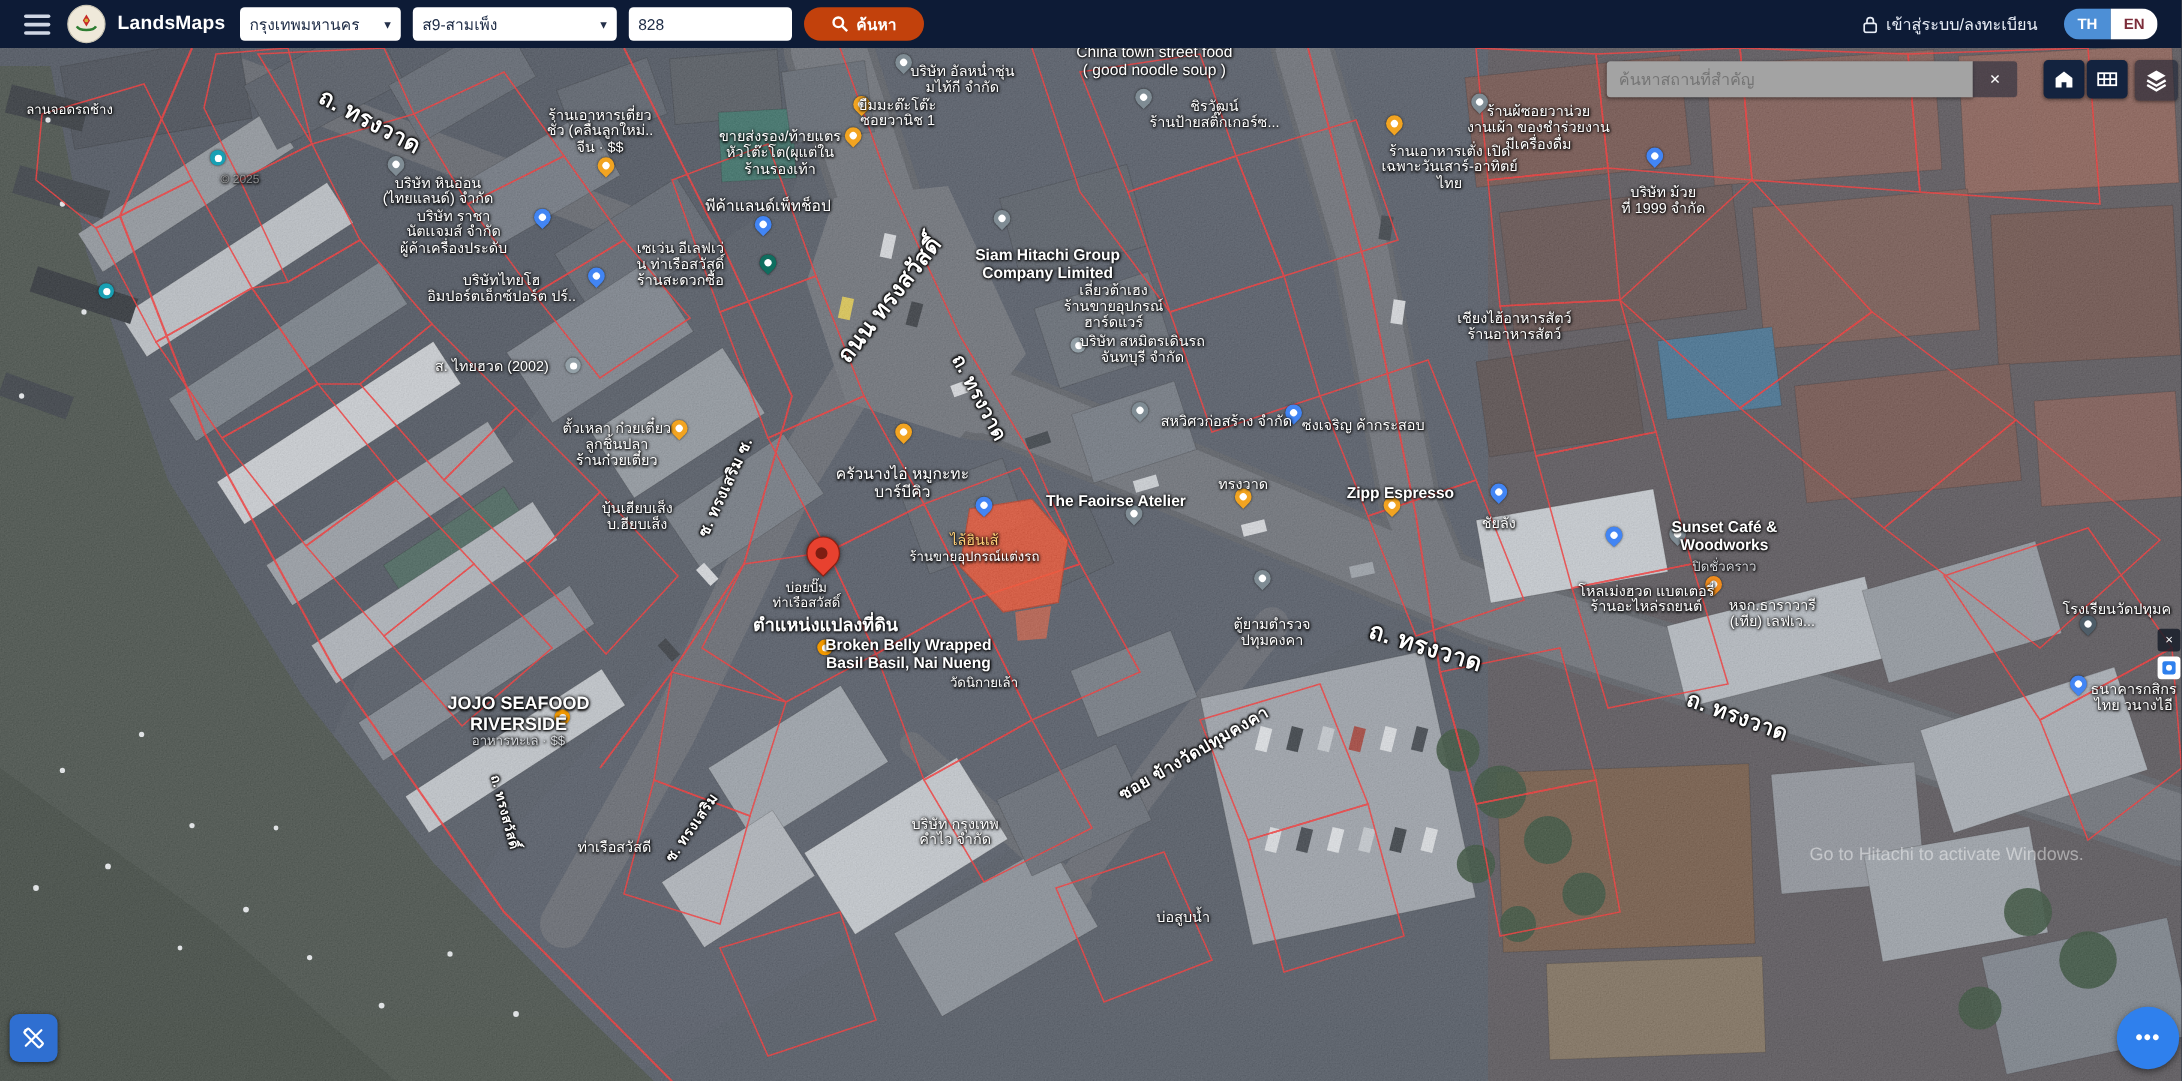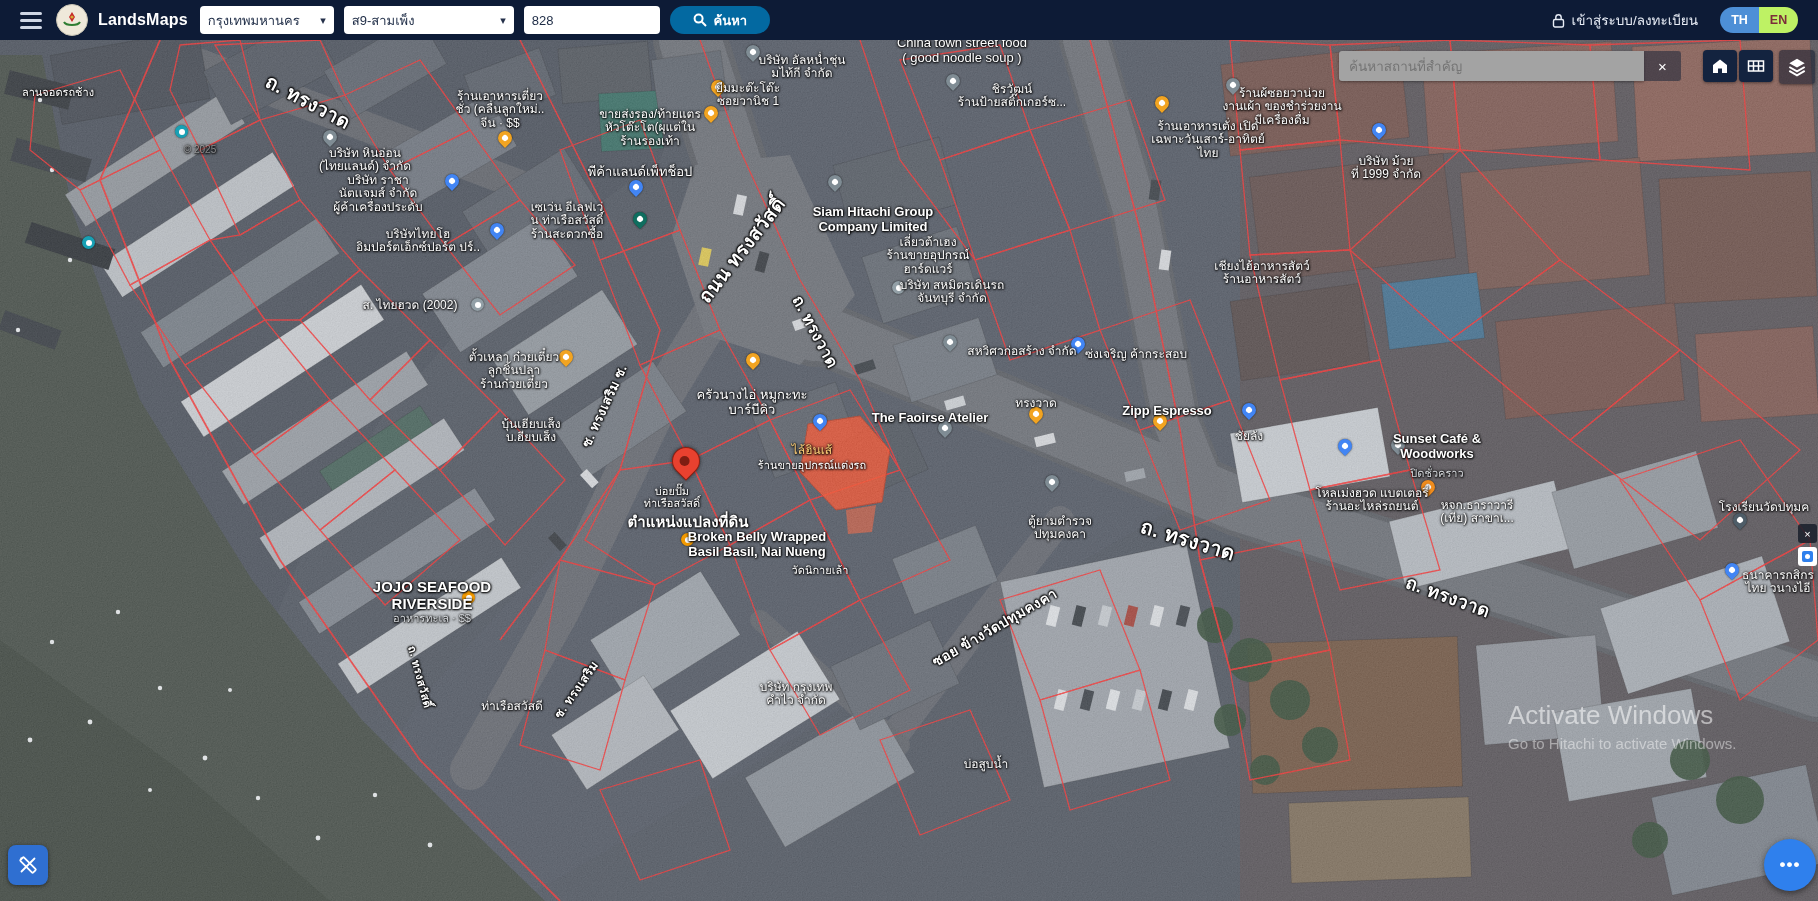--- a/index.html
+++ b/index.html
@@ -15,29 +15,29 @@
   .burger span{display:block;width:22px;height:3px;background:#cfd6e4;border-radius:2px;}
   .logo{width:30px;height:30px;border-radius:50%;background:#efe9da;border:1px solid #c9c4b4;
         display:flex;align-items:center;justify-content:center;flex:0 0 auto;}
   .app-name{color:#fff;font-size:16px;font-weight:700;letter-spacing:.2px;margin-right:2px;}
   .hsel{height:28px;background:#fff;border-radius:4px;display:flex;align-items:center;
         padding:0 8px;font-size:13px;color:#1d2b45;justify-content:space-between;cursor:pointer;}
   .hsel .car{color:#24304a;font-size:11px;margin-left:6px;}
   .hsel.w1{width:118px}.hsel.w2{width:154px}
   .hinput{width:120px;height:28px;border:none;border-radius:4px;padding:0 8px;font-size:13px;color:#1d2b45;
         font-family:"Liberation Sans","DejaVu Sans",sans-serif;}
-  .search-btn{height:28px;min-width:100px;background:#0369a1;border:none;border-radius:15px;color:#fff;
+  .search-btn{height:28px;min-width:100px;background:#c2410c;border:none;border-radius:15px;color:#fff;
         display:flex;align-items:center;justify-content:center;gap:7px;font-size:13px;font-weight:700;cursor:pointer;
         font-family:Liberation Serif, serif;}
   .spacer{flex:1}
   .login{display:flex;align-items:center;gap:7px;color:#e8edf6;font-size:13.5px;cursor:pointer;}
   .lang-pill{display:flex;border-radius:14px;overflow:hidden;height:26px;margin-left:12px;cursor:pointer;}
   .lang-pill span{width:39px;display:flex;align-items:center;justify-content:center;font-size:12.5px;font-weight:700;}
   .lang-th{background:#4d8fd6;color:#fff;}
-  .lang-en{background:#bef264;color:#7c2d3a;}
+  .lang-en{background:#ffffff;color:#7c2d3a;}
 
   
   .poi-wrap{position:absolute;left:1339px;top:51px;display:flex;z-index:30;}
   .poi-input{width:285px;height:30px;border:none;border-radius:3px 0 0 3px;padding:0 10px;font-size:13.5px;
         color:#333;background:#a3a3a3;box-shadow:0 1px 3px rgba(0,0,0,.4);
         font-family:"Liberation Sans","DejaVu Sans",sans-serif;}
   .poi-clear{width:37px;height:30px;border:none;background:rgba(26,36,56,.55);color:#fff;font-size:15px;
         border-radius:0 3px 3px 0;cursor:pointer;}
   .mbtn{position:absolute;top:50px;width:34px;height:32px;background:#13233f;border:none;border-radius:4px;
         display:flex;align-items:center;justify-content:center;cursor:pointer;z-index:30;box-shadow:0 1px 3px rgba(0,0,0,.45);}
@@ -462,21 +462,21 @@
       </div>
       <div class="map-label" style="left: 1437px; top: 473px; font-size: 11px; transform: translate(-50%, -50%) rotate(0deg); color: rgb(212, 215, 219);">
         <div>ปิดชั่วคราว</div>
       </div>
       <div class="map-label" style="left: 1372px; top: 500px; font-size: 12px; transform: translate(-50%, -50%) rotate(0deg);">
         <div>โหลเม่งฮวด แบตเตอรี่</div>
         <div>ร้านอะไหล่รถยนต์</div>
       </div>
       <div class="map-label" style="left: 1477px; top: 512px; font-size: 12px; transform: translate(-50%, -50%) rotate(0deg);">
         <div>หจก.ธาราวารี</div>
-        <div>(เทีย) สาขาเ...</div>
+        <div>(เทีย) เลฟเว...</div>
       </div>
       <div class="map-label" style="left: 1764px; top: 508px; font-size: 12px; transform: translate(-50%, -50%) rotate(0deg);">
         <div>โรงเรียนวัดปทุมค</div>
       </div>
       <div class="map-label" style="left: 1778px; top: 582px; font-size: 12px; transform: translate(-50%, -50%) rotate(0deg);">
         <div>ธนาคารกสิกร</div>
         <div>ไทย วนางไอี</div>
       </div>
       <div class="map-label street" style="left: 1188px; top: 540px; font-size: 20px; transform: translate(-50%, -50%) rotate(17deg);">
         <div>ถ. ทรงวาด</div>
@@ -650,15 +650,14 @@
     <path d="M4.5,4.5 l3.5,0 l-3.5,3.5 z" fill="#fff"></path>
   </svg>
 </button>
 <button class="more-btn">•••</button>
 <button class="edge-ic edge-close">×</button>
 <button class="edge-ic edge-media">
     <i></i>
   </button>
 
 <div class="watermark">
-  <div class="l1">Activate Windows</div>
   <div class="l2">Go to Hitachi to activate Windows.</div>
 </div>
 
 </body></html>

